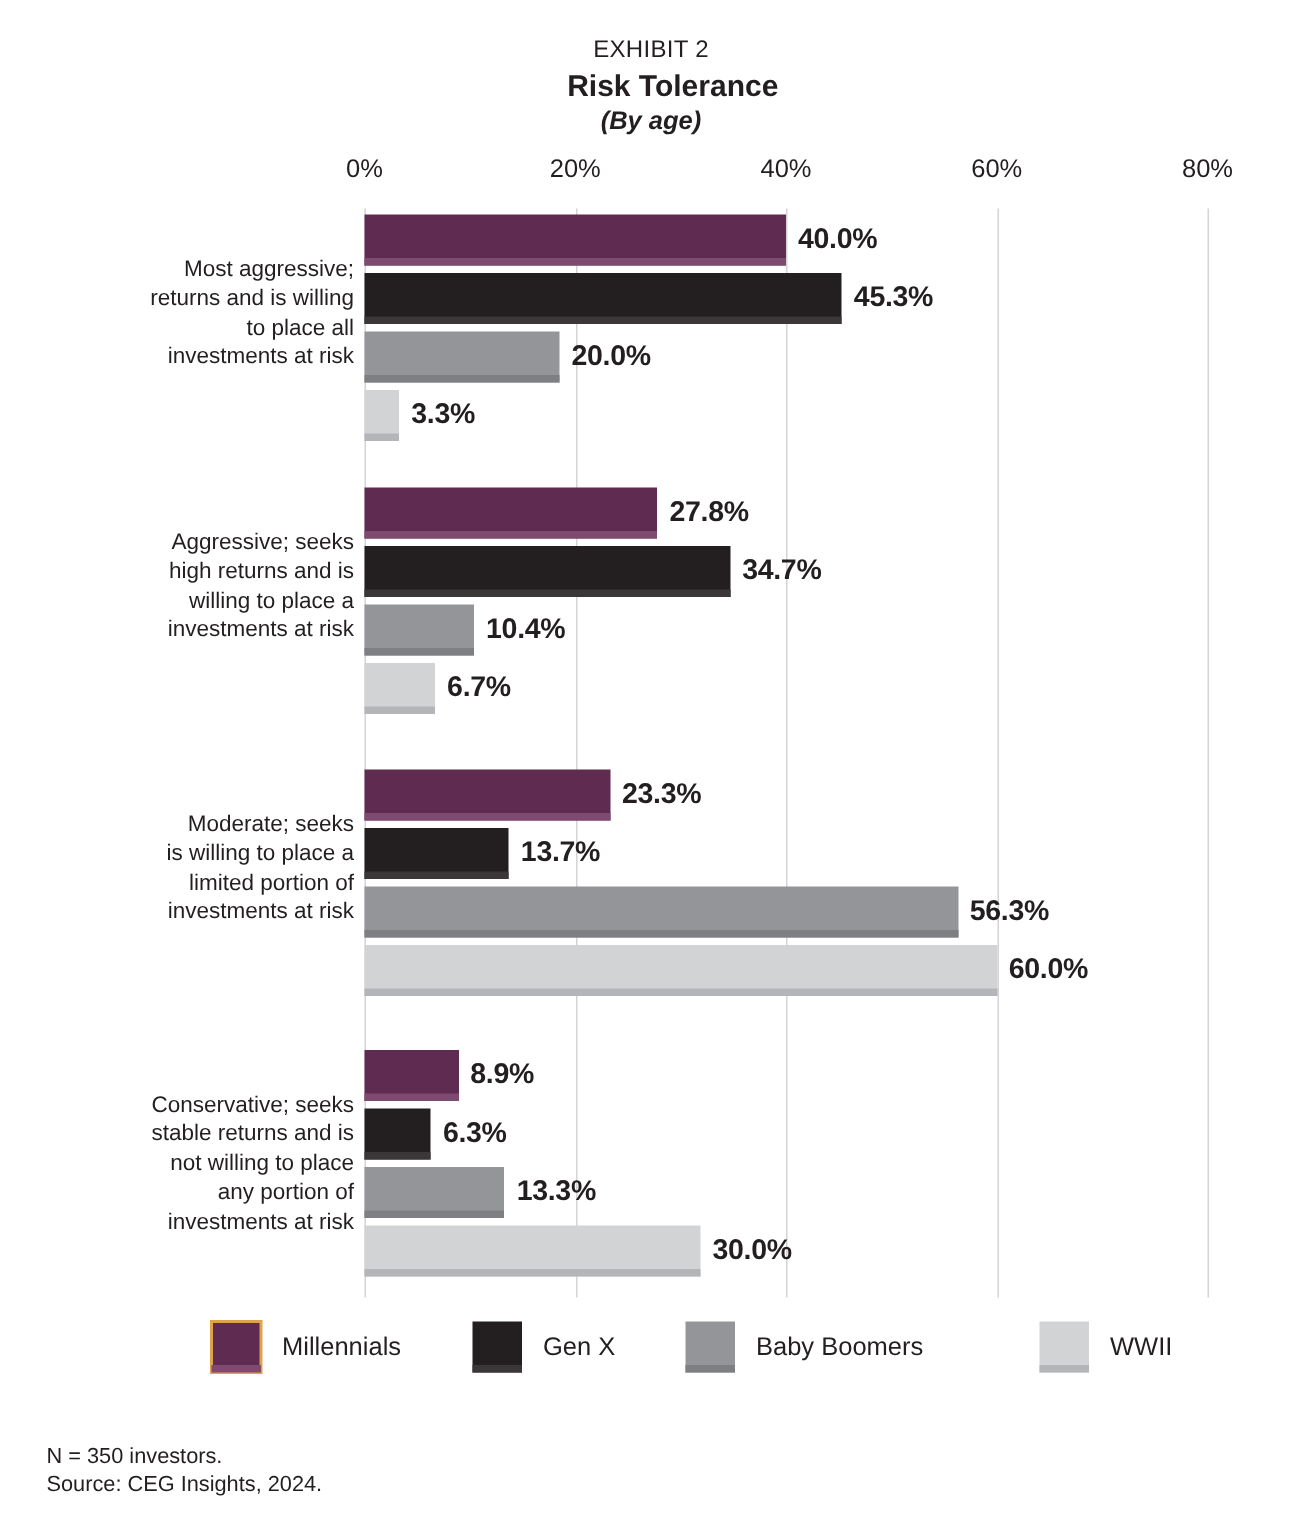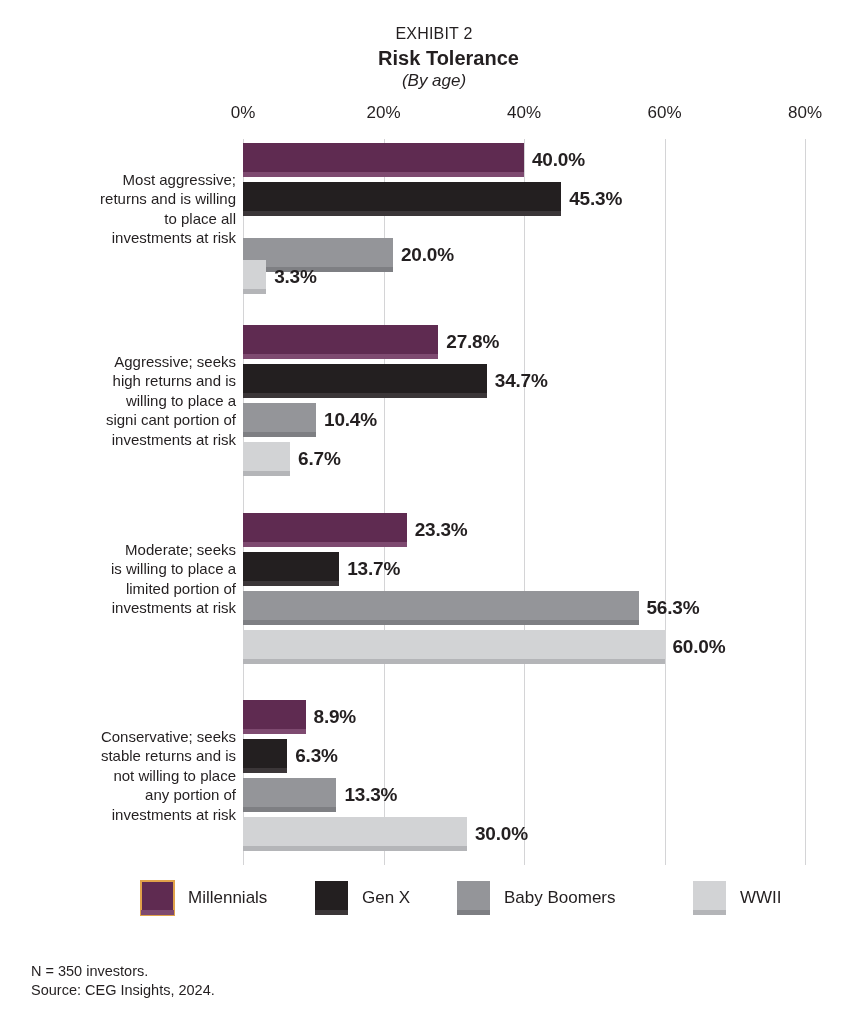--- a/index.html
+++ b/index.html
@@ -34,21 +34,21 @@
   .chart-title {
     font-size: 20px;
     font-weight: bold;
     color: #231f20;
     line-height: 24px;
     margin-top: 2px;
     padding-left: 29px;
   }
   .chart-subtitle {
     font-size: 17px;
-    font-weight: normal;
+    font-weight: bold;
     font-style: italic;
     color: #231f20;
     line-height: 22px;
   }
 
   
   
   .plot {
     position: absolute;
     left: 243px;
@@ -197,21 +197,20 @@
     <div class="cat-label" style="top: 169.5px;">
       <div>Most aggressive;</div>
       <div>returns and is willing</div>
       <div>to place all</div>
       <div>investments at risk</div>
     </div>
     <div class="cat-label" style="top: 351.5px;">
       <div>Aggressive; seeks</div>
       <div>high returns and is</div>
       <div>willing to place a</div>
-      <div>signi cant portion of</div>
       <div>investments at risk</div>
     </div>
     <div class="cat-label" style="top: 539.5px;">
       <div>Moderate; seeks</div>
       <div>is willing to place a</div>
       <div>limited portion of</div>
       <div>investments at risk</div>
     </div>
     <div class="cat-label" style="top: 726.5px;">
       <div>Conservative; seeks</div>
@@ -295,21 +294,21 @@
       <div class="shade" style="background: rgb(59, 54, 56);"></div>
     </div>
     <div class="bar-value" style="left: calc(100% + 8px);">13.7%</div>
   </div>
 <div class="bar-row" style="left: 243px; top: 739px; width: 44.2575px;">
     <div class="bar" style="width: 100%; background: rgb(35, 31, 32);">
       <div class="shade" style="background: rgb(59, 54, 56);"></div>
     </div>
     <div class="bar-value" style="left: calc(100% + 8px);">6.3%</div>
   </div>
-<div class="bar-row" style="left: 243px; top: 238px; width: 130px; padding-left: 20px;">
+<div class="bar-row" style="left: 243px; top: 221px; width: 130px;">
     <div class="bar" style="width: 100%; background: rgb(148, 149, 153);">
       <div class="shade" style="background: rgb(126, 127, 131);"></div>
     </div>
     <div class="bar-value" style="left: calc(100% + 8px);">20.0%</div>
   </div>
 <div class="bar-row" style="left: 243px; top: 403px; width: 73.06px;">
     <div class="bar" style="width: 100%; background: rgb(148, 149, 153);">
       <div class="shade" style="background: rgb(126, 127, 131);"></div>
     </div>
     <div class="bar-value" style="left: calc(100% + 8px);">10.4%</div>

